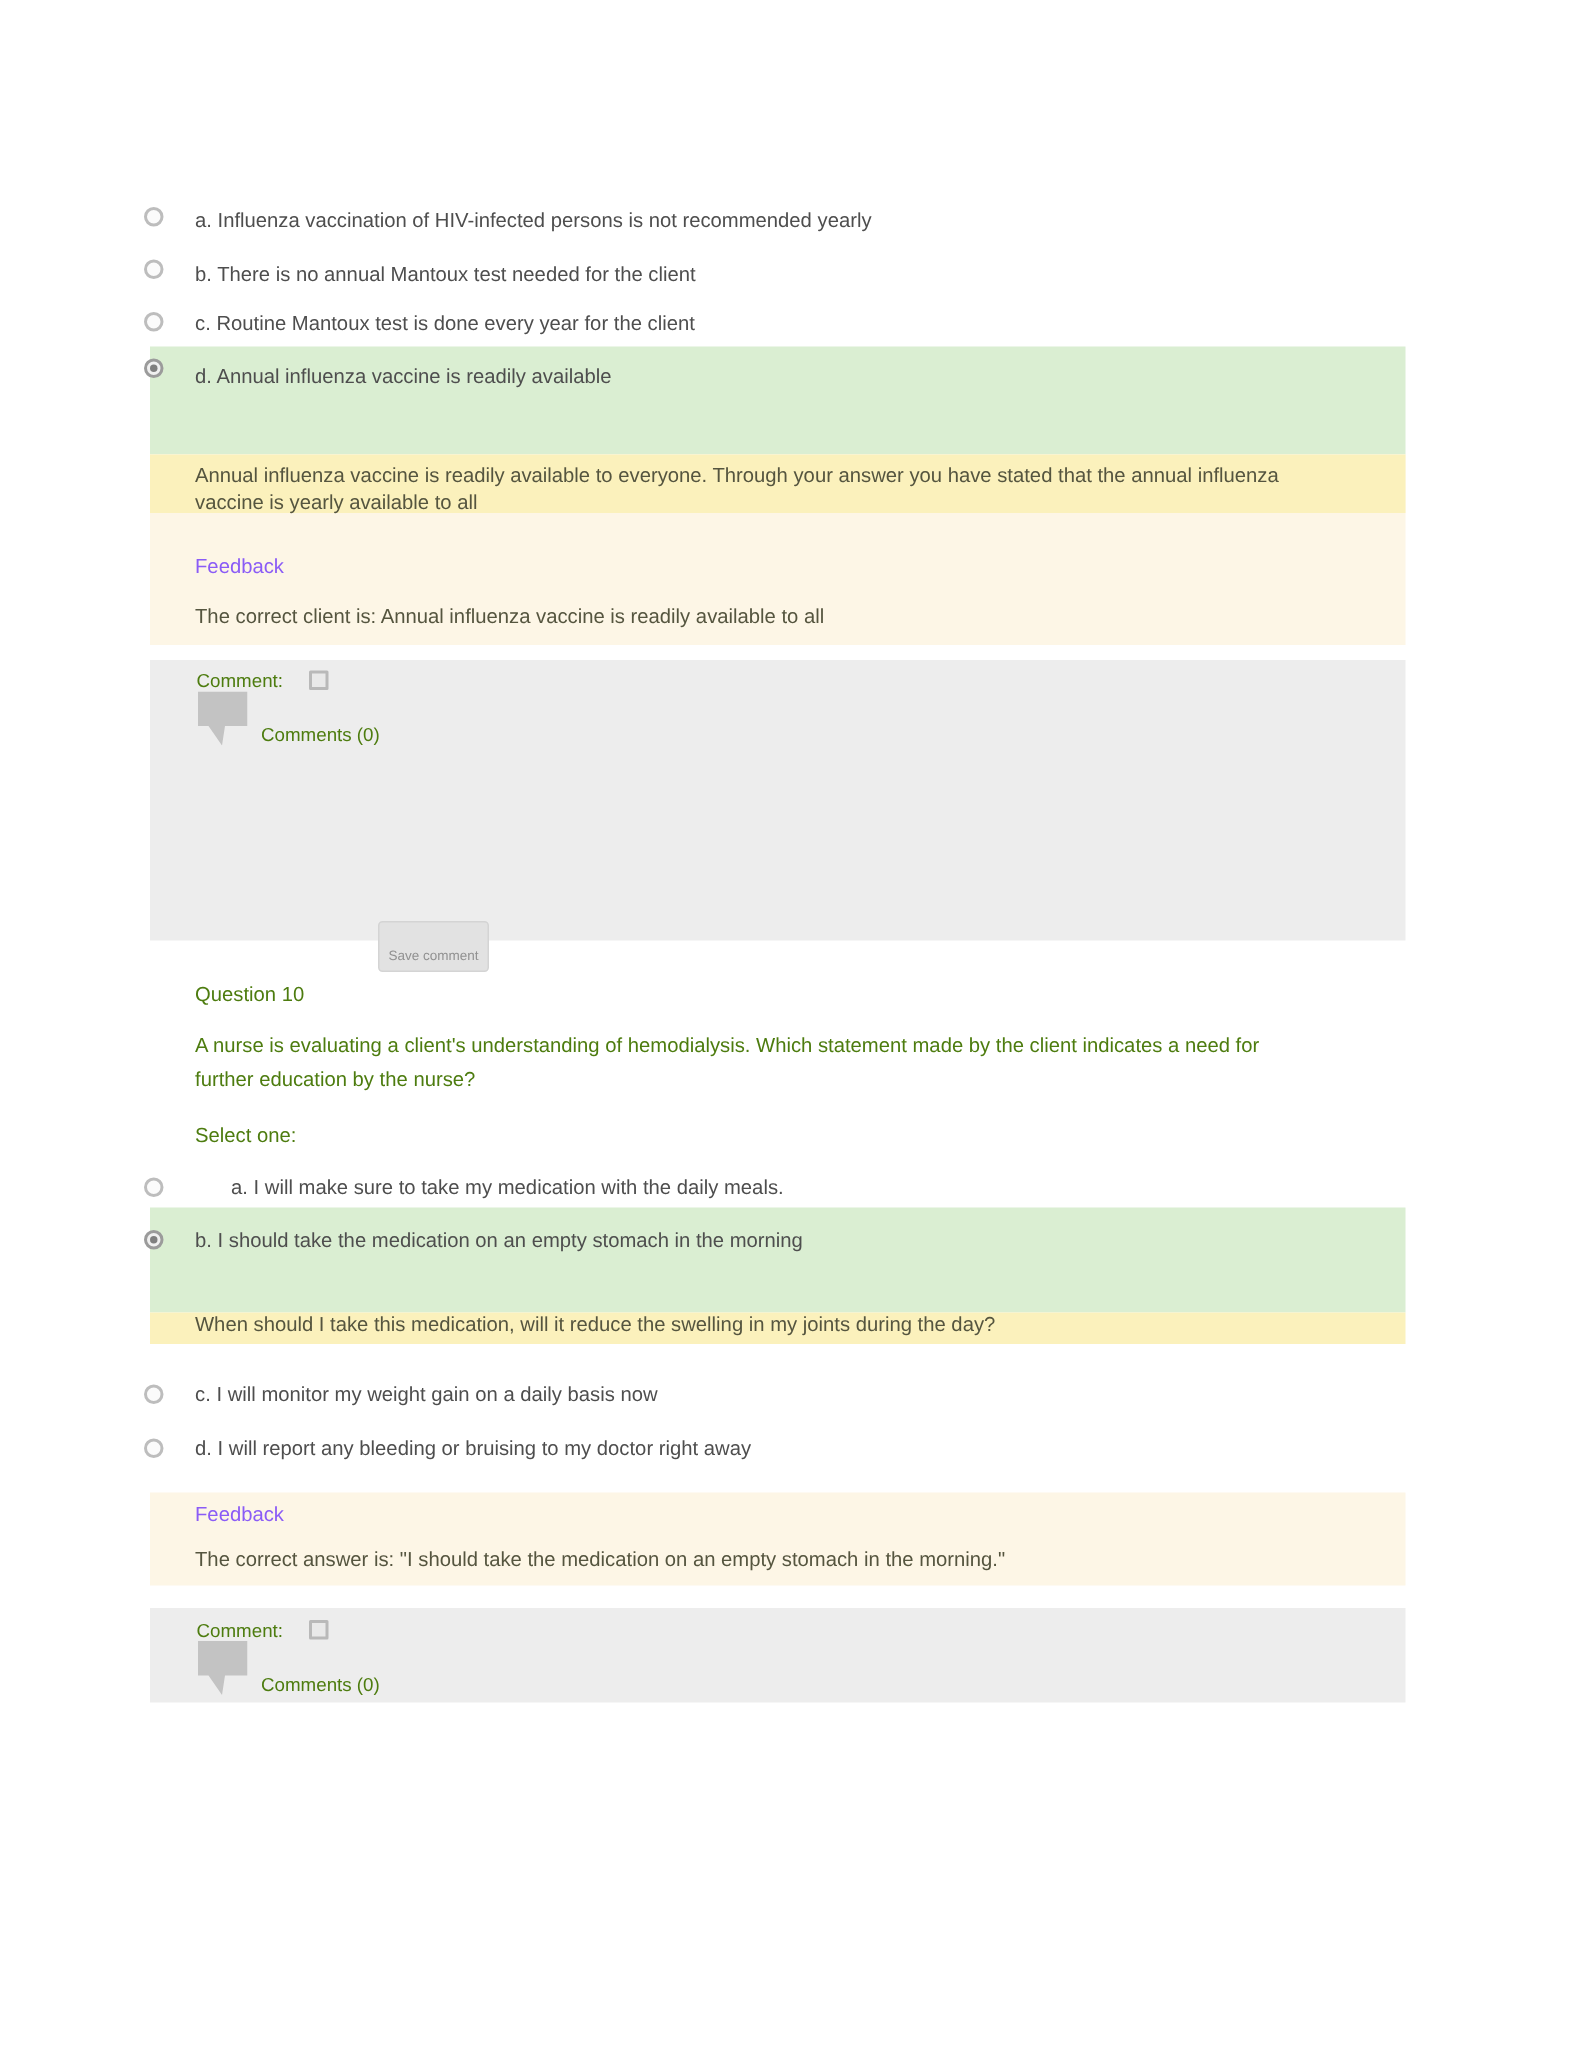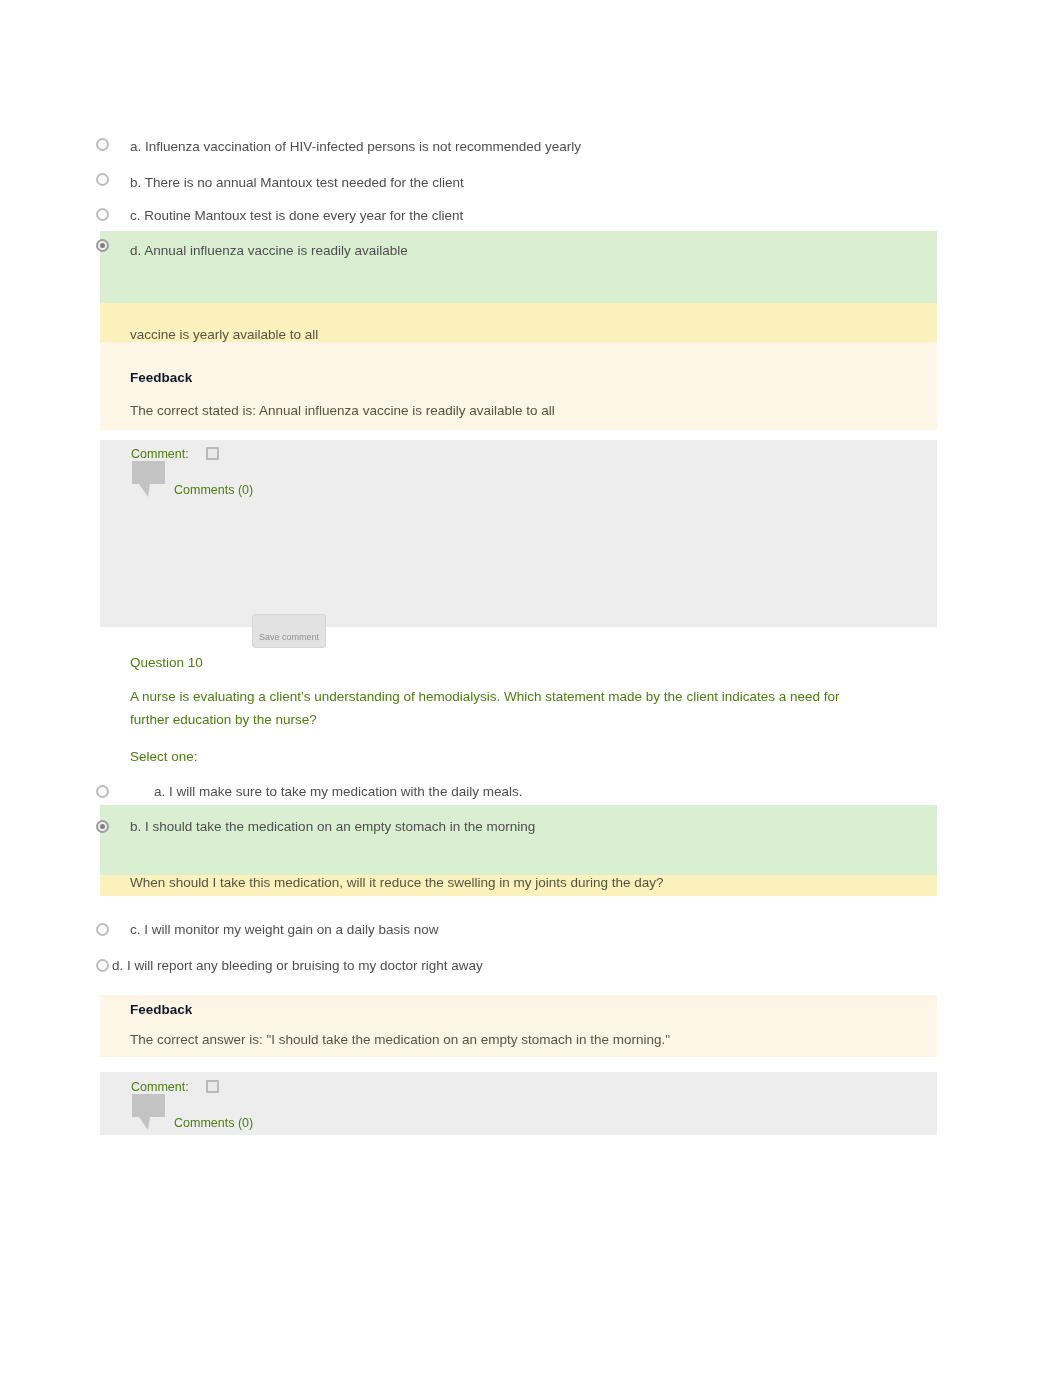--- a/index.html
+++ b/index.html
@@ -13,21 +13,21 @@
   .yellow{background:#fbf1bc;}
   .grey{background:#ededed;}
 
   .radio{position:absolute;width:13px;height:13px;border-radius:50%;
          border:2px solid #bdbdbd;background:#fbfbfb;box-sizing:border-box;}
   .radio.on{border-color:#9b9b9b;background:#f0f0f0;}
   .radio.on i{position:absolute;left:2px;top:2px;width:5px;height:5px;border-radius:50%;background:#7f7f7f;}
 
   .otxt{position:absolute;font-size:13.5px;line-height:15px;color:#4e4e4e;white-space:nowrap;}
   .ptxt{position:absolute;font-size:13.5px;line-height:19px;color:#4d7c0f;white-space:nowrap;}
-  .bold{font-weight:bold;color:#0f172a;}
+  .bold{font-weight:normal;color:#8b5cf6;}
   .fb{color:#55553f;}
   .sm{font-size:12.5px;}
 
   .btn{position:absolute;background:#e2e2e2;border:1px solid #d4d4d4;border-radius:3px;
        font-size:9px;color:#919191;padding:16px 6px;height:14px;line-height:12px;
        box-sizing:border-box;white-space:nowrap;}
 
   
   .icon-comment-box{position:absolute;width:13px;height:13px;border:2px solid #b9b9b9;
         background:#e9e9e9;box-sizing:border-box;border-radius:1px;}
@@ -62,24 +62,25 @@
   </div>
 
   <div class="radio on" style="left:96px;top:239px;">
       <i></i>
     </div>
   <div class="otxt" style="left:130px;top:243px;">
     <span>d.</span>
     <span>Annual influenza vaccine is readily available</span>
   </div>
 
+  <div class="ptxt fb" style="left:130px;top:307px;">Annual influenza vaccine is readily available to everyone. Through your answer you have stated that the annual influenza</div>
   <div class="ptxt fb" style="left:130px;top:325px;">vaccine is yearly available to all</div>
 
   <div class="ptxt bold" style="left:130px;top:368px;">Feedback</div>
-  <div class="ptxt fb" style="left:130px;top:401px;">The correct stated is: Annual influenza vaccine is readily available to all</div>
+  <div class="ptxt fb" style="left:130px;top:401px;">The correct client is: Annual influenza vaccine is readily available to all</div>
 
   <div class="ptxt sm" style="left:131px;top:445px;">Comment:</div>
   <div class="icon-comment-box" style="left:206px;top:447px;"></div>
   <div class="icon-speech" style="left:132px;top:461px;">
     <svg viewBox="0 0 33 36" width="33" height="36" aria-hidden="true">
       <path d="M0 0 h33 v23 h-15 l-2 13 -9 -13 h-7 z" fill="#c3c3c3"></path>
     </svg>
   </div>
   <div class="ptxt sm" style="left:174px;top:481px;">Comments (0)</div>
   <div class="btn" style="left:252px;top:614px;">Save comment</div>
@@ -110,21 +111,21 @@
 
   <div class="ptxt fb" style="left:130px;top:873px;">When should I take this medication, will it reduce the swelling in my joints during the day?</div>
 
   <div class="radio" style="left:96px;top:923px;"></div>
   <div class="otxt" style="left:130px;top:922px;">
     <span>c.</span>
     <span>I will monitor my weight gain on a daily basis now</span>
   </div>
 
   <div class="radio" style="left:96px;top:959px;"></div>
-  <div class="otxt" style="left:112px;top:958px;">
+  <div class="otxt" style="left:130px;top:958px;">
     <span>d.</span>
     <span>I will report any bleeding or bruising to my doctor right away</span>
   </div>
 
   <div class="ptxt bold" style="left:130px;top:1000px;">Feedback</div>
   <div class="ptxt fb" style="left:130px;top:1030px;">The correct answer is: "I should take the medication on an empty stomach in the morning."</div>
 
   <div class="ptxt sm" style="left:131px;top:1078px;">Comment:</div>
   <div class="icon-comment-box" style="left:206px;top:1080px;"></div>
   <div class="icon-speech" style="left:132px;top:1094px;">

